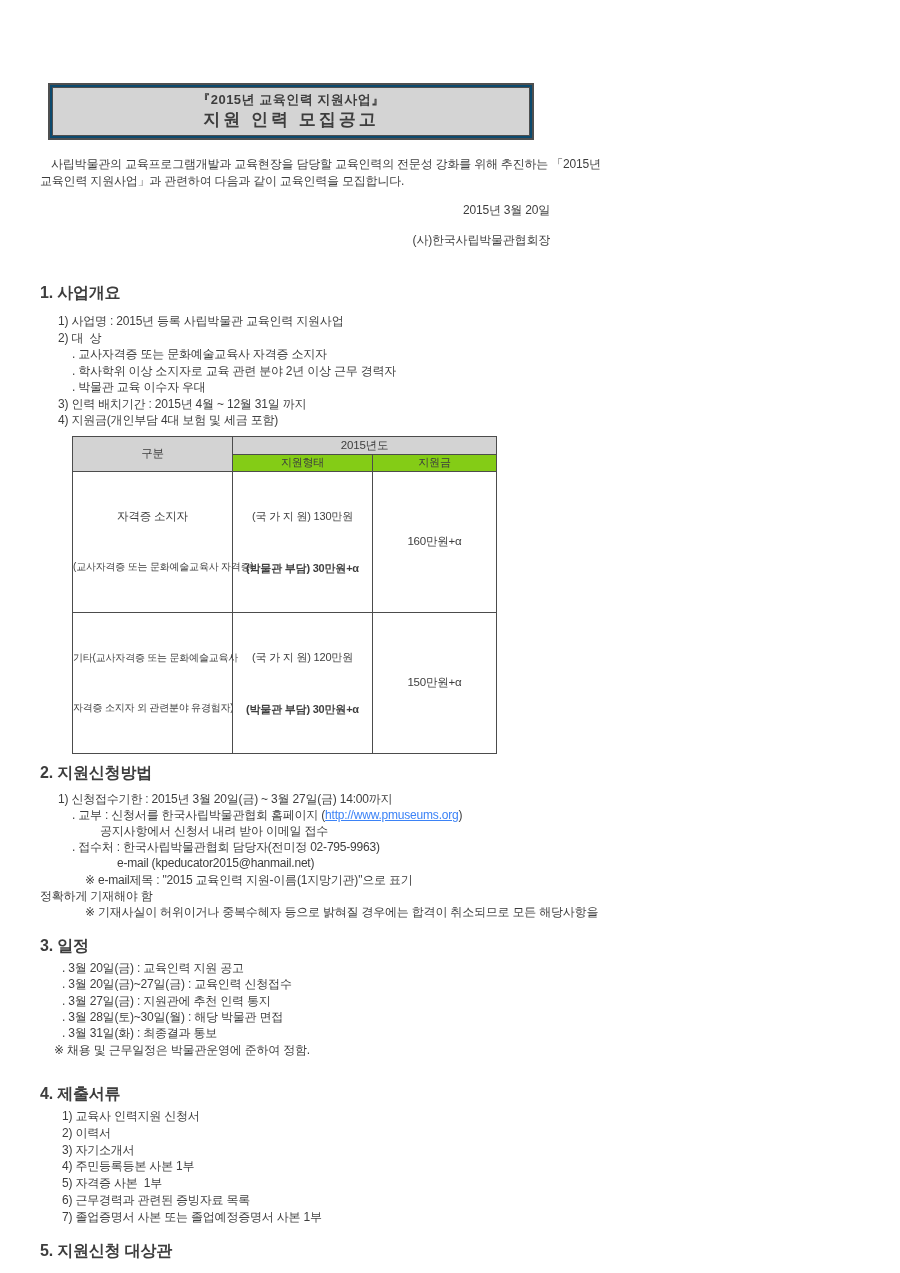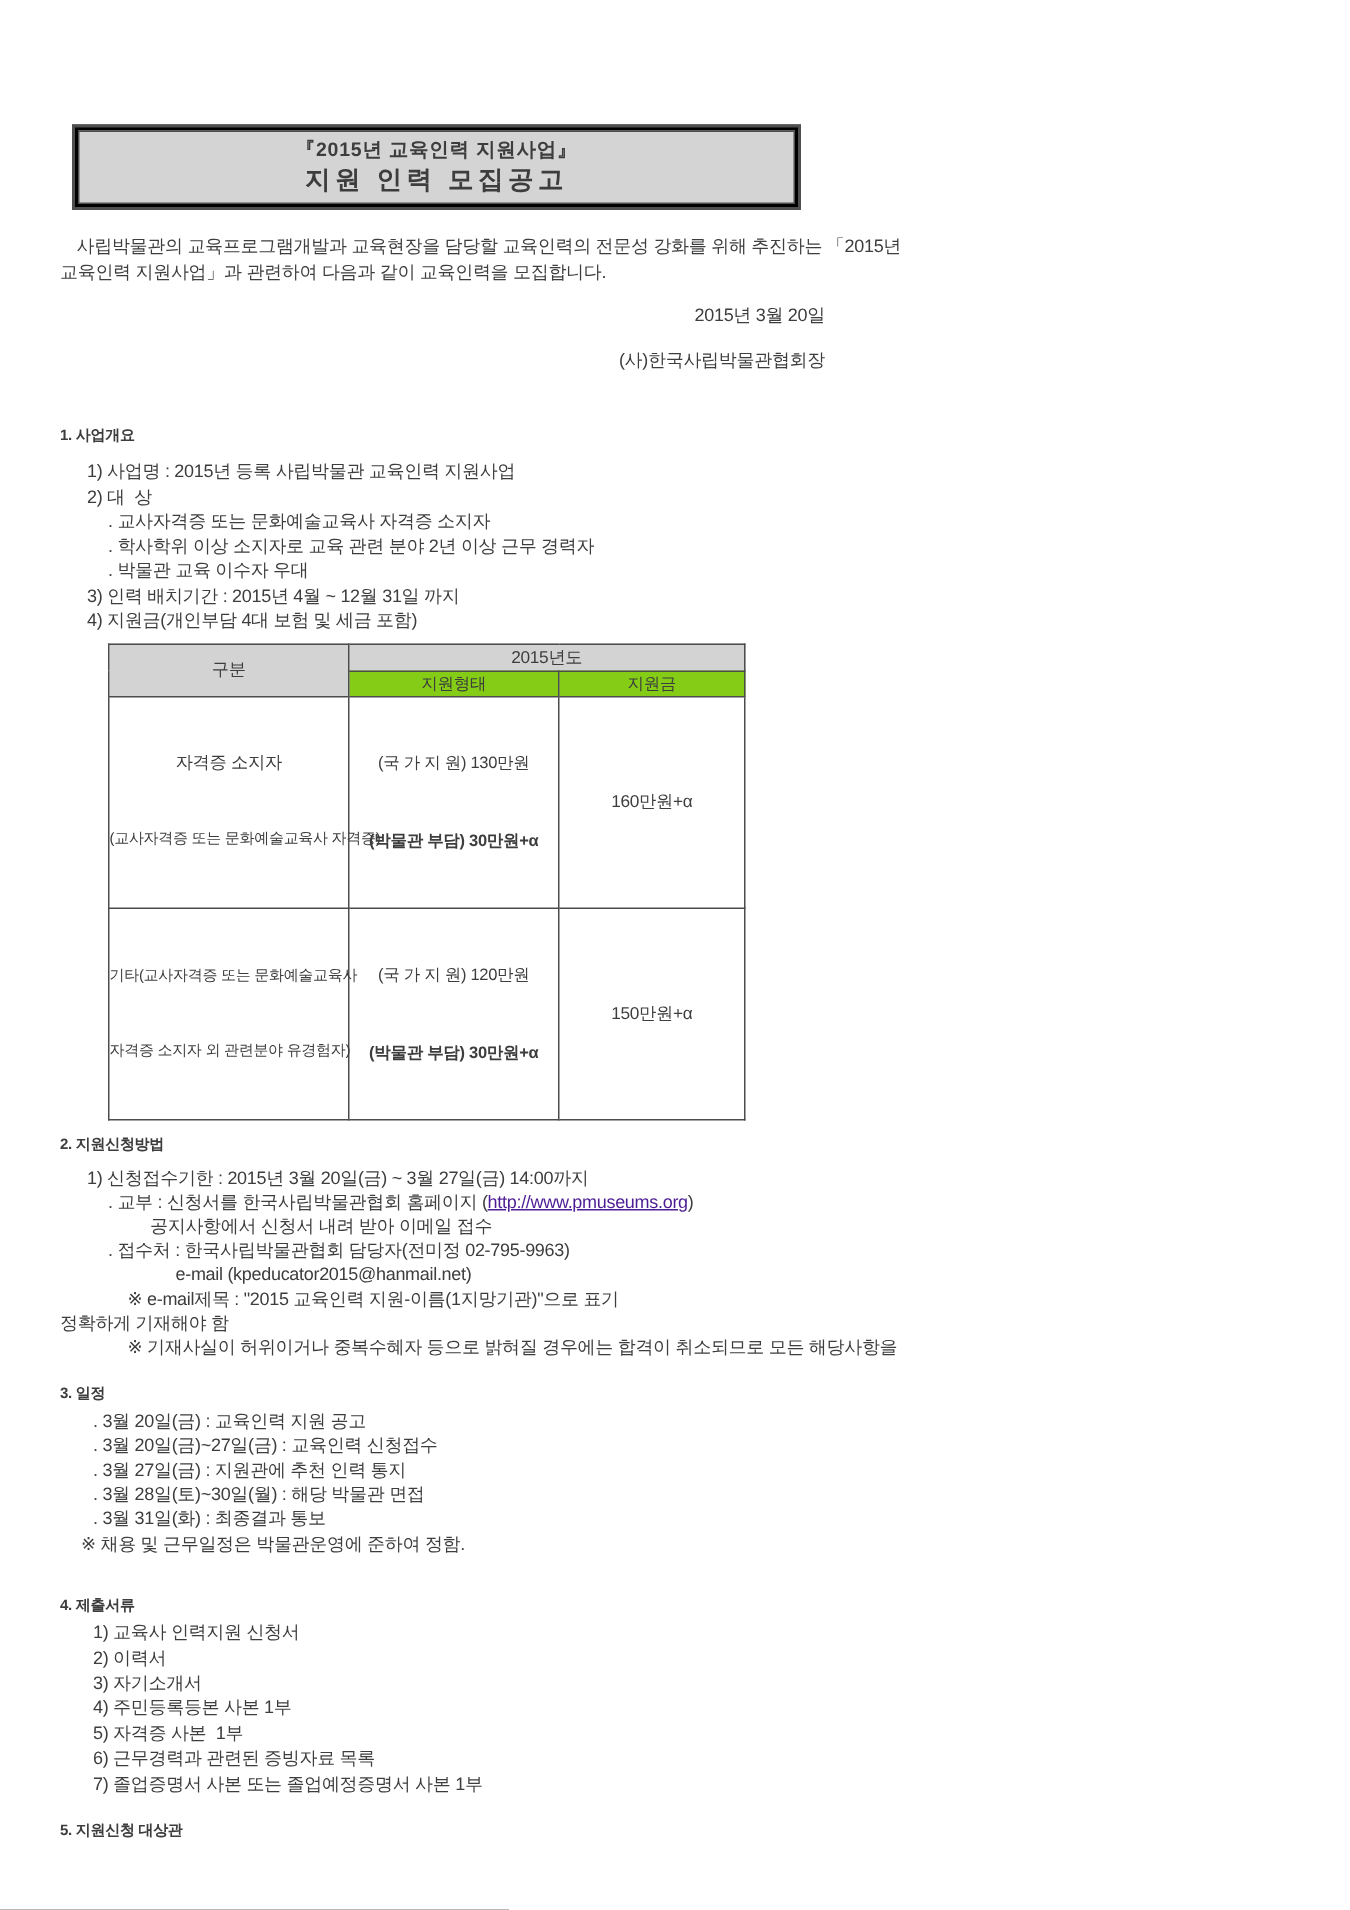--- a/index.html
+++ b/index.html
@@ -6,29 +6,29 @@
   .doc {
     width:900px; height:1273px; position:relative; background:#ffffff;
     overflow:hidden; margin:0 auto;
     font-family:"Liberation Sans","DejaVu Sans",sans-serif;
     color:#3d3d3d;
   }
   .content { position:absolute; left:40px; top:0; width:510px; }
 
   
   .title-box { margin-top:83px; margin-left:8px; width:478px;
-    border:2px solid #4f4f4f; background:#000000; padding:2px; }
+    border:2px solid #4f4f4f; background:#0c4a6e; padding:2px; }
   .title-box-inner { border:1px solid #4f4f4f; background:#d4d4d4;
     text-align:center; padding:3px 0 5px; }
   .title-line1 { font-size:13px; font-weight:bold; line-height:17px; letter-spacing:0.5px; }
   .title-line2 { font-size:17px; font-weight:bold; line-height:21px; letter-spacing:3px; margin-top:1px; }
 
   
   .line { font-size:12px; line-height:16.5px; white-space:pre; letter-spacing:-0.2px; }
-  .sec-title { font-size:10px; font-weight:bold; letter-spacing:-0.2px; white-space:pre; }
+  .sec-title { font-size:16px; font-weight:bold; letter-spacing:-0.2px; white-space:pre; }
   .right { text-align:right; font-size:12px; letter-spacing:-0.2px; }
   .ind0 { padding-left:0; }
   .ind1 { padding-left:18px; }
   .ind2 { padding-left:32px; }
   .ind3 { padding-left:60px; }
   .ind4 { padding-left:77px; }
   .ind5 { padding-left:45px; }
   .ind6 { padding-left:22px; }
   .ind7 { padding-left:14px; }
 
@@ -50,21 +50,21 @@
   .t1 .body-row td { height:44px; background:#fff; }
   .t1 .cell-main { font-size:11.5px; line-height:15px; }
   .t1 .cell-small { font-size:10px; line-height:14px; }
   .t1 .b { font-weight:bold; }
   .t1 .support { font-size:11px; line-height:16px; }
   .t1 .total { font-size:11.5px; font-weight:normal; }
 
   .s2-title { margin-top:9px; }
   .s2-lines { margin-top:7px; }
   .s2-lines .line { line-height:16.2px; }
-  a.url { color:#4c1d95; text-decoration:underline; }
+  a.url { color:#3b82f6; text-decoration:underline; }
 
   .s3-title { margin-top:16px; }
   .s3-items { margin-top:3px; }
   .s3-items .line { line-height:16.3px; }
 
   .s4-title { margin-top:26px; }
   .s4-items { margin-top:3px; }
   .s4-items .line { line-height:16.8px; }
 
   .s5-title { margin-top:16px; }

